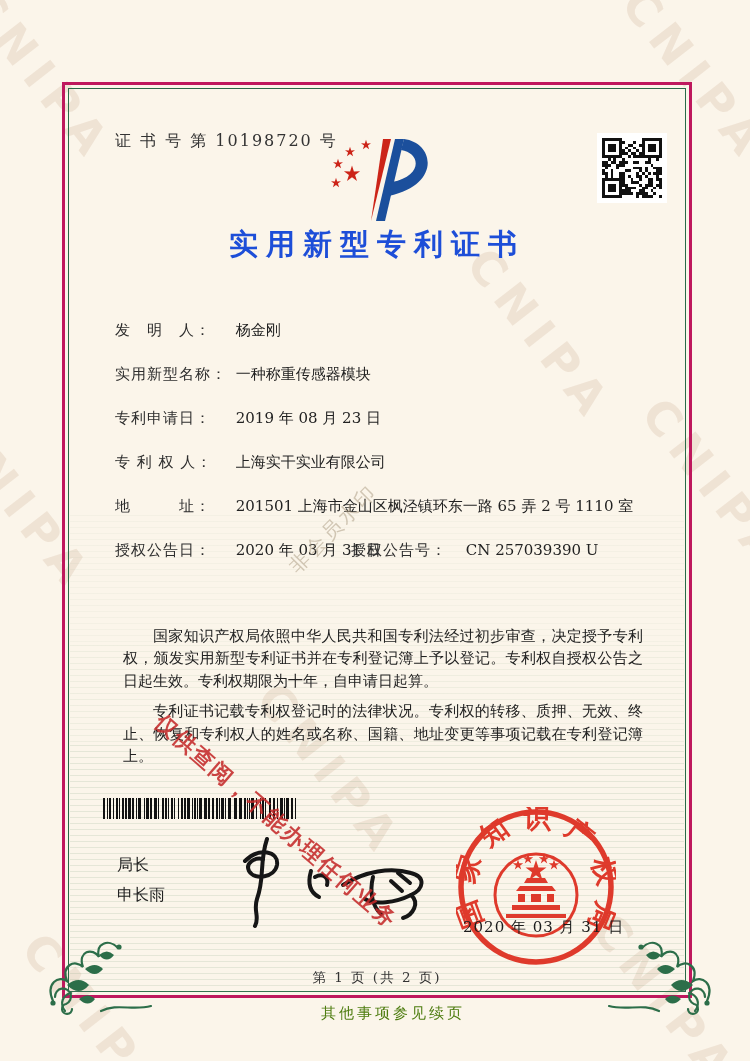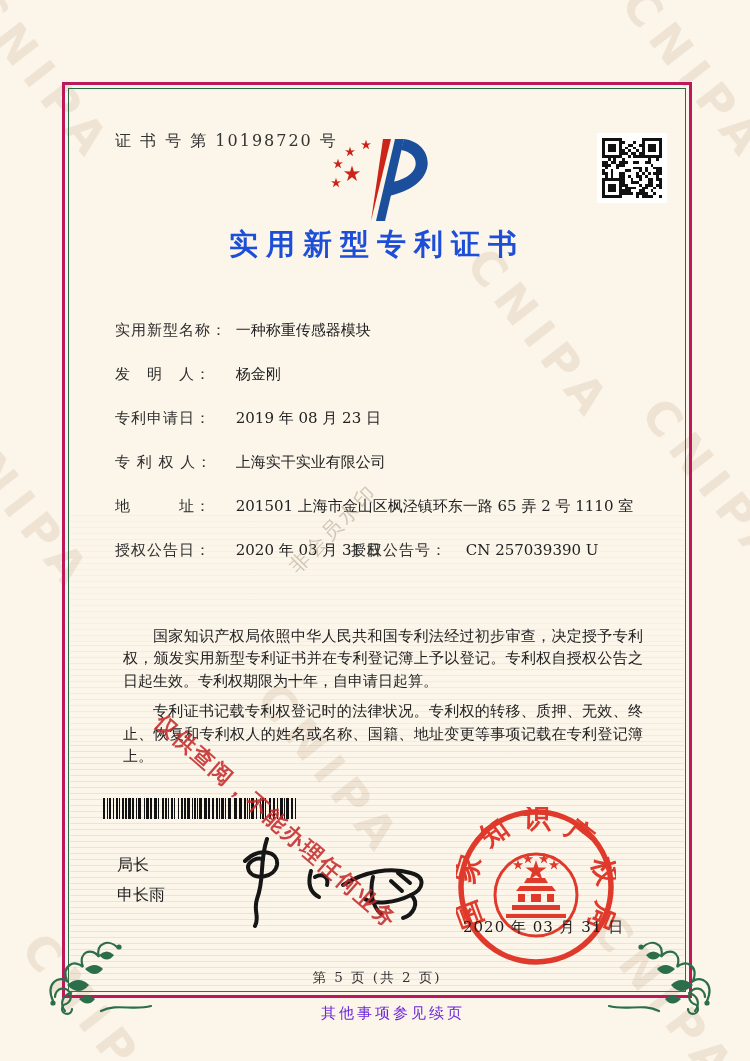--- a/index.html
+++ b/index.html
@@ -66,21 +66,21 @@
   .signature{position:absolute;left:150px;top:748px;z-index:4;}
 
   .seal{position:absolute;left:391px;top:722px;width:160px;height:160px;z-index:4;opacity:.92;}
   .seal-date{position:absolute;left:398px;top:833px;width:170px;font-size:15px;
     letter-spacing:1px;color:#1c1c1c;z-index:5;}
 
   .page-number{position:absolute;left:0;right:0;top:884px;text-align:center;
     font-size:13.5px;letter-spacing:2px;color:#333;}
 
   .continuation{position:absolute;left:0;right:0;top:1004px;text-align:center;
-    font-size:15px;letter-spacing:3px;color:#6d28d9;z-index:2;padding-left:36px;}
+    font-size:15px;letter-spacing:3px;color:#4d7c0f;z-index:2;padding-left:36px;}
 
   
   .wm-member{position:absolute;left:283px;top:560px;z-index:5;white-space:nowrap;
     font-size:20px;letter-spacing:3px;color:rgba(168,152,125,0.5);
     transform:rotate(-45deg);transform-origin:0 0;}
   .wm-restrict{position:absolute;left:168px;top:708px;z-index:6;white-space:nowrap;
     font-size:22px;font-weight:bold;letter-spacing:2px;color:rgba(196,42,42,0.88);
     transform:rotate(41deg);transform-origin:0 0;}
 </style>
 </head>
@@ -303,26 +303,26 @@
           <rect x="0" y="14" width="1" height="7" fill="#111"></rect>
           <rect x="6" y="14" width="1" height="7" fill="#111"></rect>
           <rect x="2" y="16" width="3" height="3" fill="#111"></rect>
         </svg>
     </div>
 
     <div class="title">实用新型专利证书</div>
 
     <div class="fields">
       <div class="field-row">
+        <span class="f-label">发　明　人：</span>
+        <span class="f-value">杨金刚</span>
+      </div>
+      <div class="field-row">
         <span class="f-label">实用新型名称：</span>
         <span class="f-value">一种称重传感器模块</span>
-      </div>
-      <div class="field-row">
-        <span class="f-label">发　明　人：</span>
-        <span class="f-value">杨金刚</span>
       </div>
       <div class="field-row">
         <span class="f-label">专利申请日：</span>
         <span class="f-value">2019 年 08 月 23 日</span>
       </div>
       <div class="field-row">
         <span class="f-label">专 利 权 人：</span>
         <span class="f-value">上海实干实业有限公司</span>
       </div>
       <div class="field-row">
@@ -435,20 +435,20 @@
         <use href="#star" transform="translate(18,-22) scale(1.1)"></use>
         <path d="M-12,-4 L12,-4 L9,-9 L-9,-9 Z"></path>
         <path d="M-20,4 L20,4 L16,-1 L-16,-1 Z"></path>
         <path d="M-18,7 h7 v8 h-7 z M-5,7 h10 v8 h-10 z M11,7 h7 v8 h-7 z"></path>
         <path d="M-24,18 h48 v5 h-48 z"></path>
         <path d="M-30,27 h60 v4 h-60 z"></path>
       </g>
     </svg>
     <div class="seal-date">2020 年 03 月 31 日</div>
 
-    <div class="page-number">第 5 页 (共 2 页)</div>
+    <div class="page-number">第 1 页 (共 2 页)</div>
   </div>
 
   <div class="wm-member">非会员水印</div>
   <div class="wm-restrict">仅供查阅，不能办理任何业务</div>
 
   <div class="continuation">其他事项参见续页</div>
 </div>
 
 </body></html>

